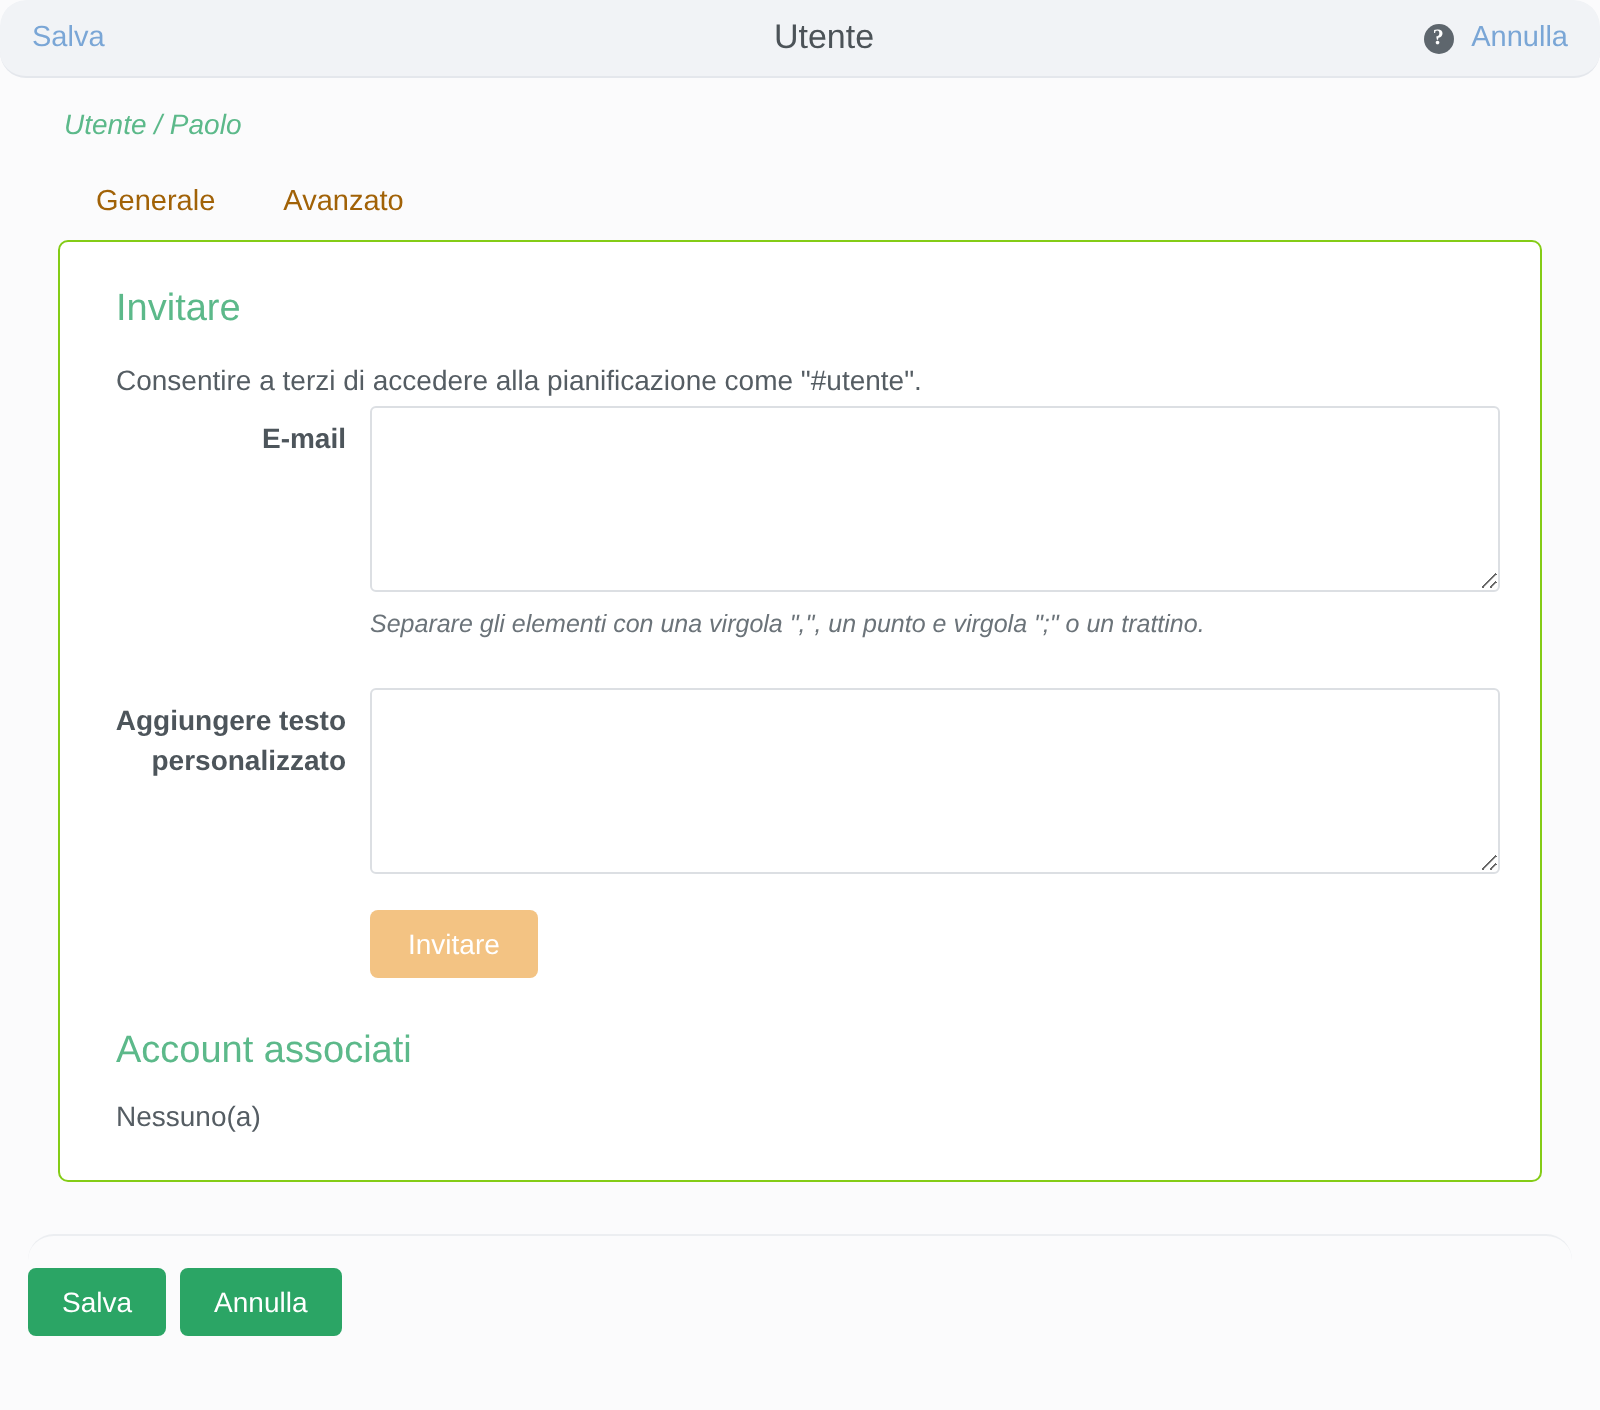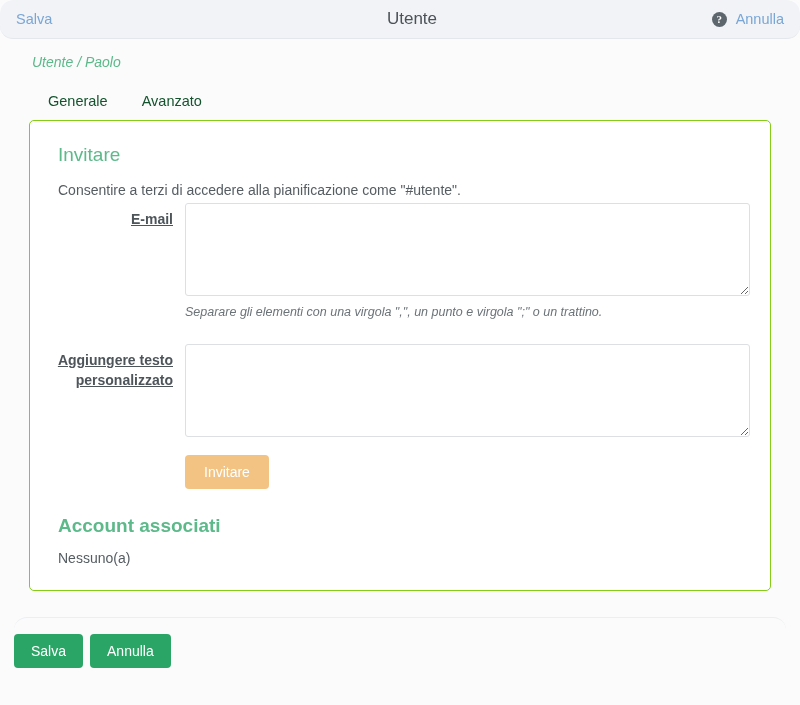--- a/index.html
+++ b/index.html
@@ -89,21 +89,21 @@
     align-items: flex-end;
     margin-top: 14px;
     padding-left: 2px;
     position: relative;
     z-index: 3;
     height: 35px;
   }
   .tab {
     padding: 8px 16px 9px 16px;
     font-size: 14.5px;
-    color: #14532d;
+    color: #a16207;
     cursor: pointer;
     border: 1px solid transparent;
     border-bottom: none;
     border-radius: 5px 5px 0 0;
     background: transparent;
     line-height: 1.2;
     white-space: nowrap;
   }
   .tab.active {
     background: #ffffff;
@@ -143,21 +143,20 @@
   }
   .form-label {
     width: 135px;
     flex: 0 0 135px;
     text-align: right;
     font-weight: bold;
     color: #4d555b;
     font-size: 14px;
     padding: 6px 12px 0 0;
     line-height: 1.45;
-    text-decoration: underline;
   }
   .form-control {
     flex: 1 1 auto;
     min-width: 0;
   }
   textarea.field {
     display: block;
     width: 100%;
     border: 1px solid #dcdfe3;
     border-radius: 3px;
@@ -198,21 +197,21 @@
     padding: 9px 19px;
   }
   .btn-green {
     background: #2ba565;
   }
 
   .assoc-title {
     color: #5cb98a;
     font-size: 19px;
     margin: 26px 0 12px 8px;
-    font-weight: bold;
+    font-weight: normal;
     line-height: 1.2;
   }
   .assoc-none {
     margin: 0 0 2px 8px;
     font-size: 14px;
     color: #555d63;
   }
 
   
   .footer {

